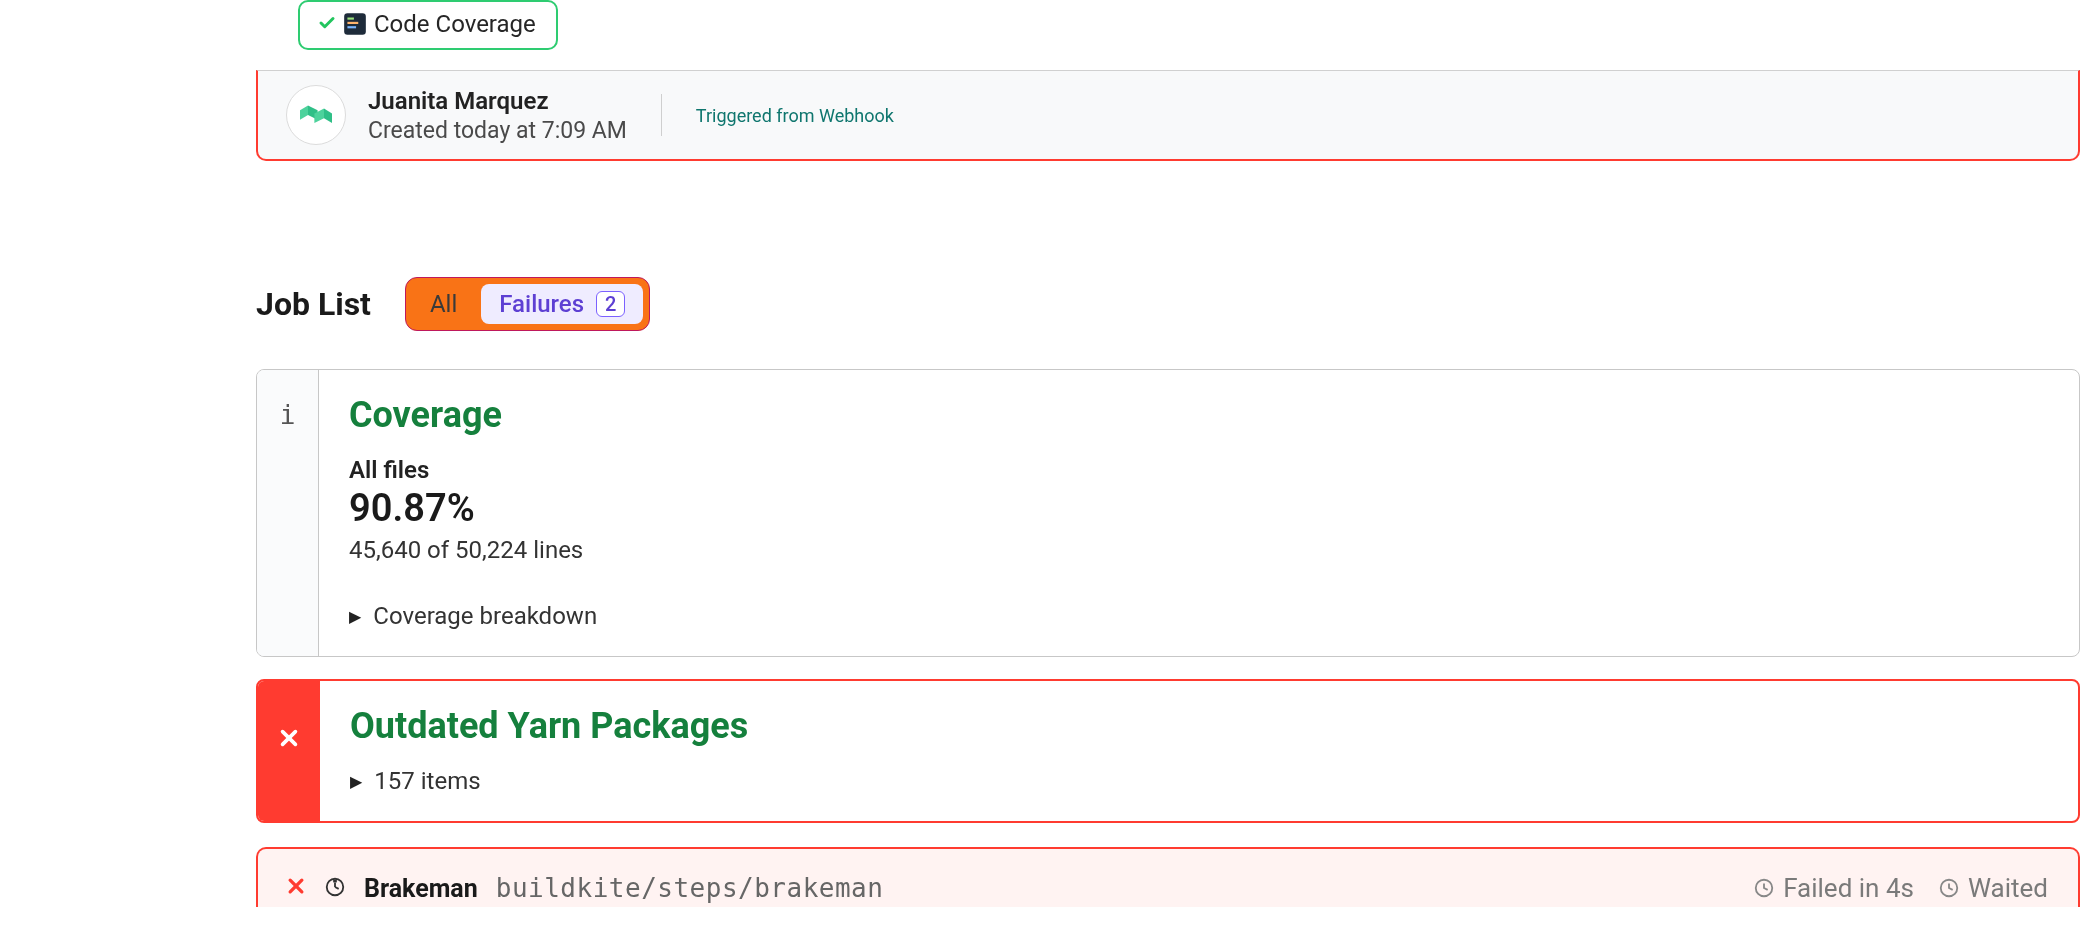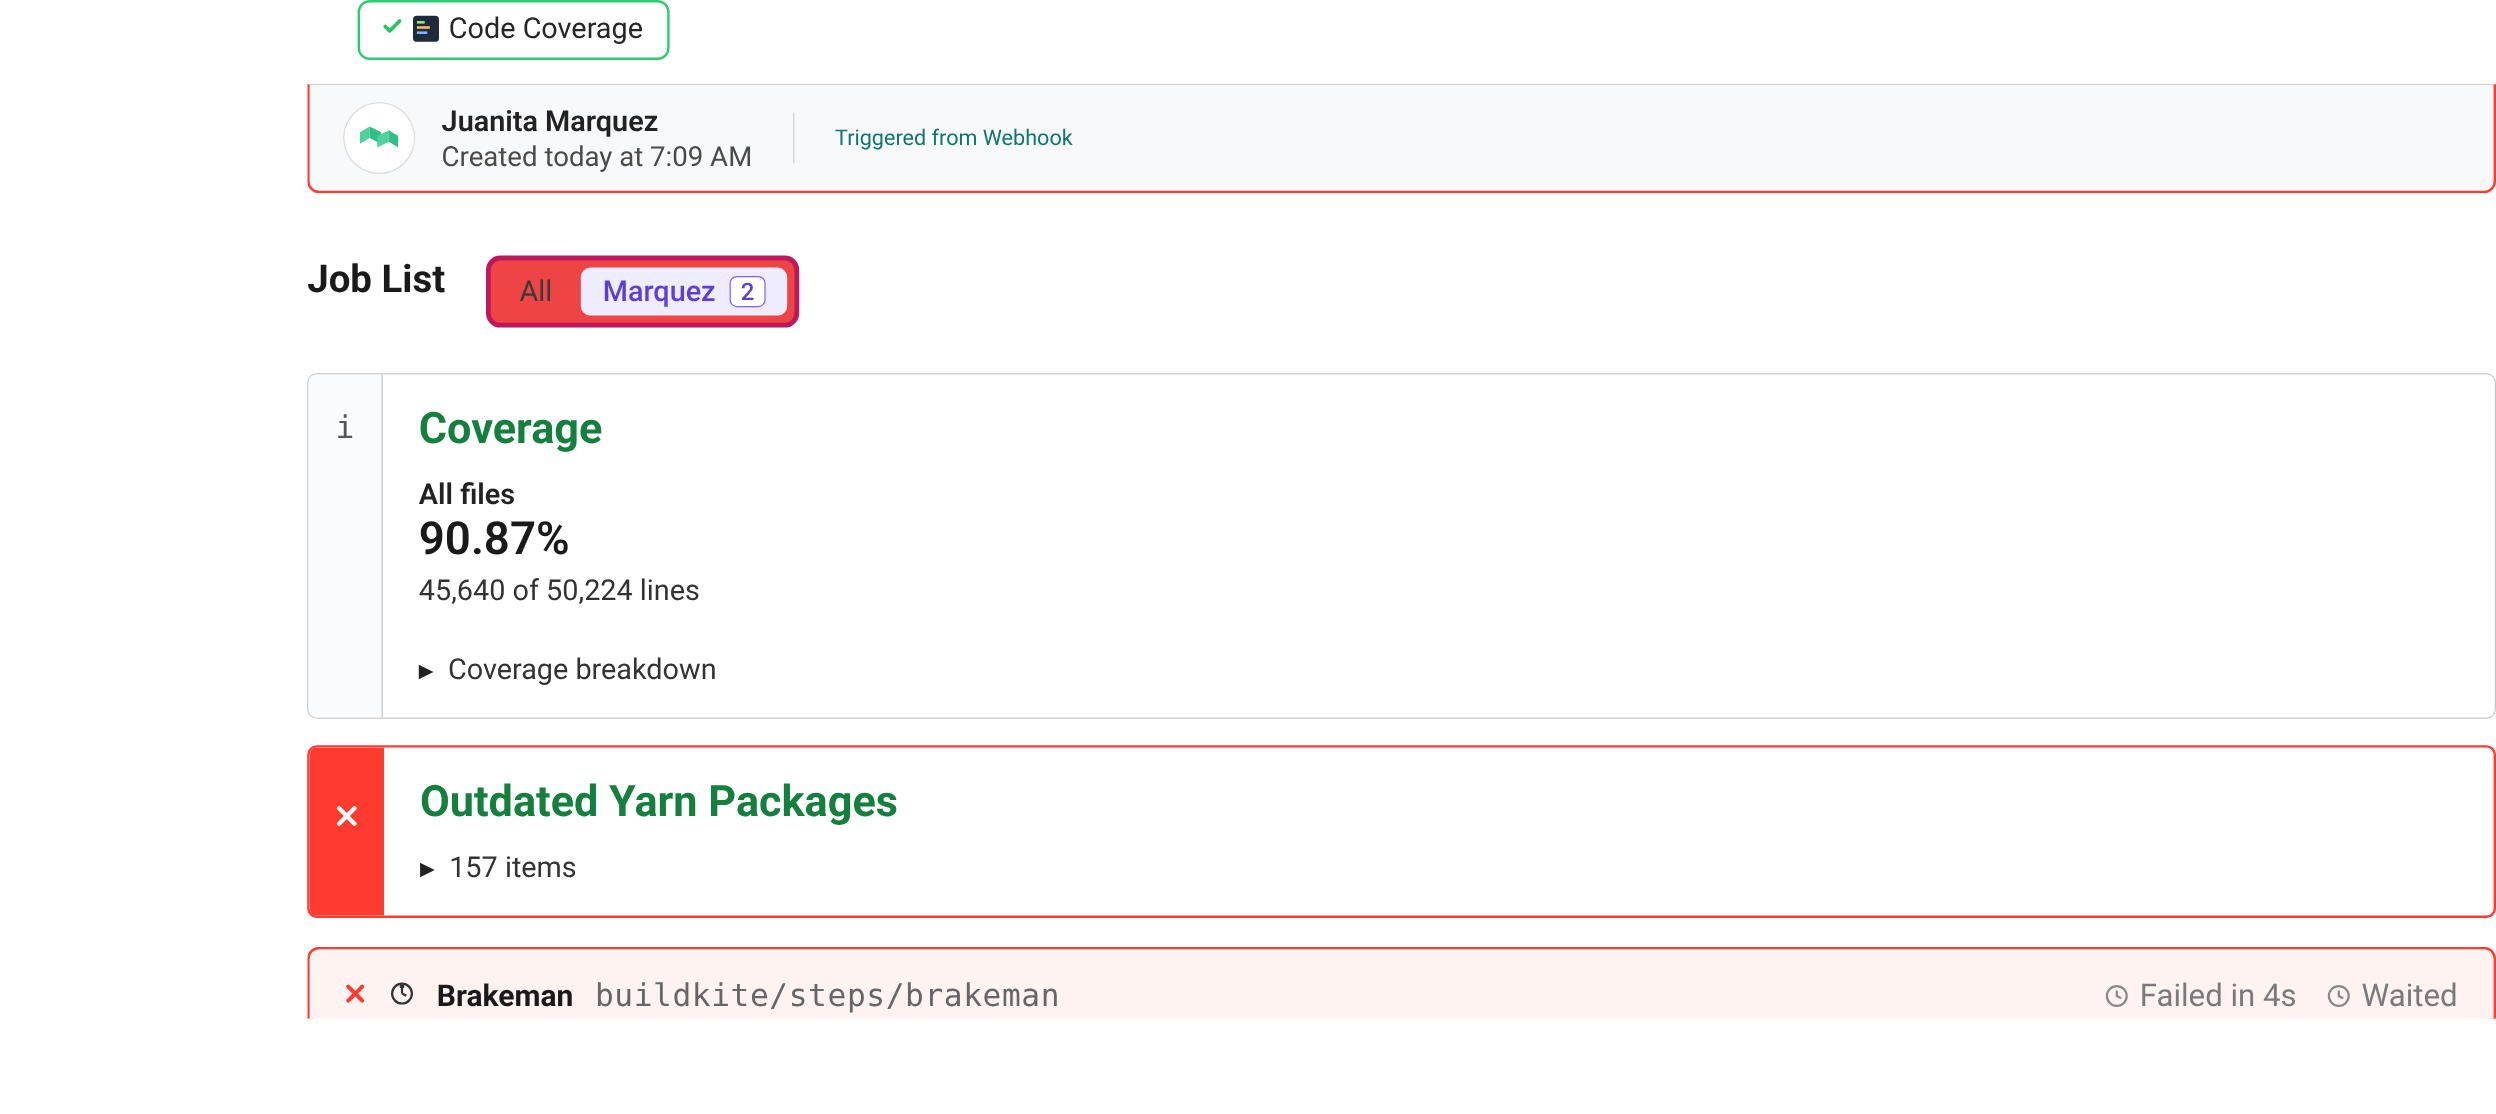--- a/index.html
+++ b/index.html
@@ -78,36 +78,37 @@
       width: 1px;
       height: 42px;
       background: #cfcfcf;
       margin: 0 12px;
     }
     .meta-trigger { font-size: 18px; color: #0f766e; }
 
     
     .job-list-header {
       display: flex;
+      align-items: center;
       gap: 34px;
-      margin-top: 52px;
+      margin-top: 116px;
     }
     .job-list-title {
       font-size: 32px;
       font-weight: 700;
       color: #1a1a1a;
     }
     .filter-seg {
       display: flex;
       align-items: center;
-      border: 4px solid #be185d;
+      border: 1px solid #be185d;
       border-radius: 12px;
       padding: 6px;
       gap: 6px;
-      background: #ef4444;
+      background: #f97316;
     }
     .filter-item {
       padding: 6px 18px;
       font-size: 24px;
       color: #3a3a3a;
       border-radius: 8px;
     }
     .filter-item.active {
       background: #efecff;
       color: #5d3fd3;
@@ -289,21 +290,21 @@
     </div>
     <div class="vsep"></div>
     <span class="meta-trigger">Triggered from Webhook</span>
   </div>
 
   <div class="job-list-header">
     <span class="job-list-title">Job List</span>
     <div class="filter-seg">
       <div class="filter-item">All</div>
       <div class="filter-item active">
-        <span>Marquez</span>
+        <span>Failures</span>
         <span class="filter-badge">2</span>
       </div>
     </div>
   </div>
 
   <div class="job-card">
     <div class="job-side">i</div>
     <div class="job-body">
       <div class="job-title">Coverage</div>
       <div class="cov-sub">All files</div>

